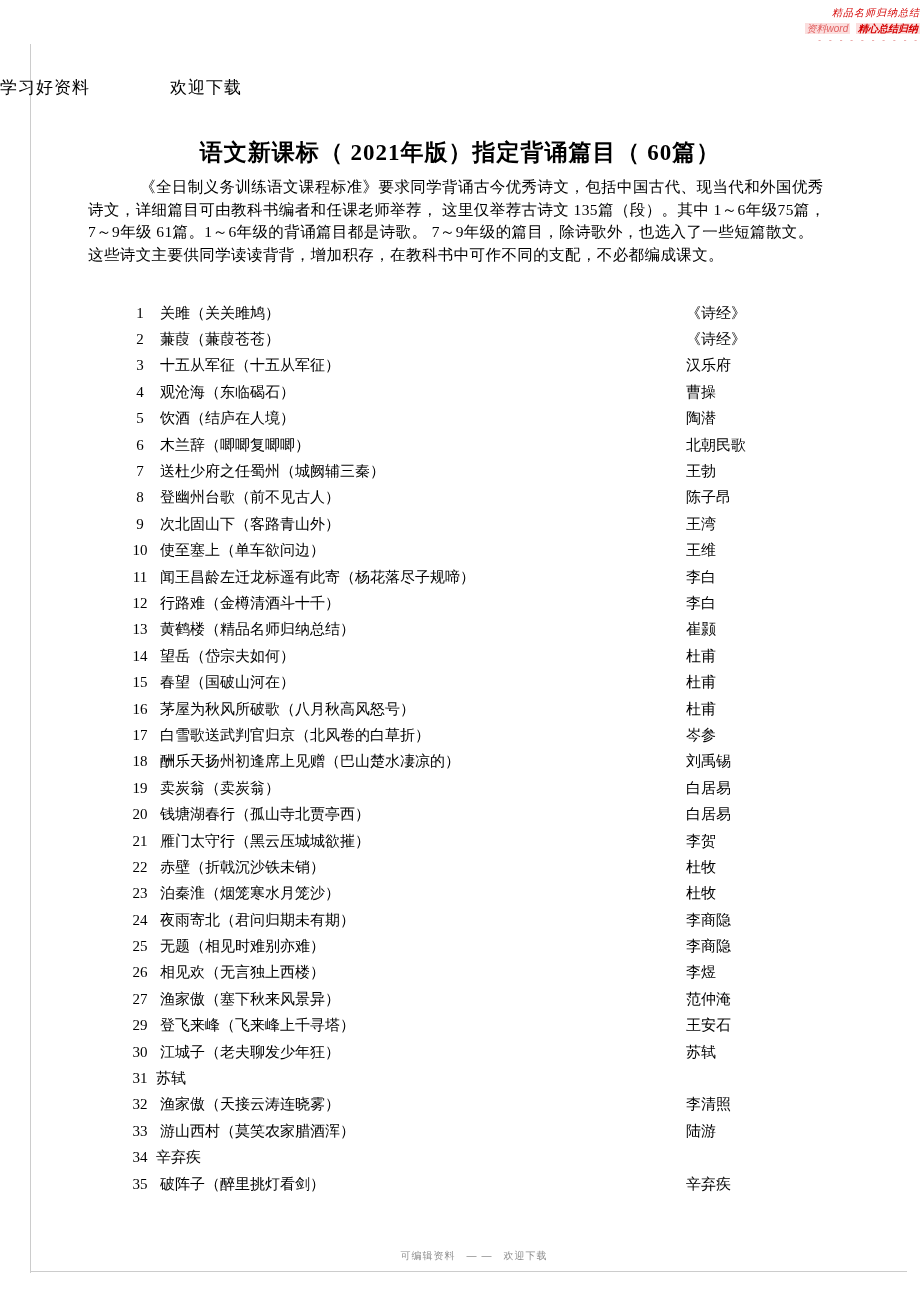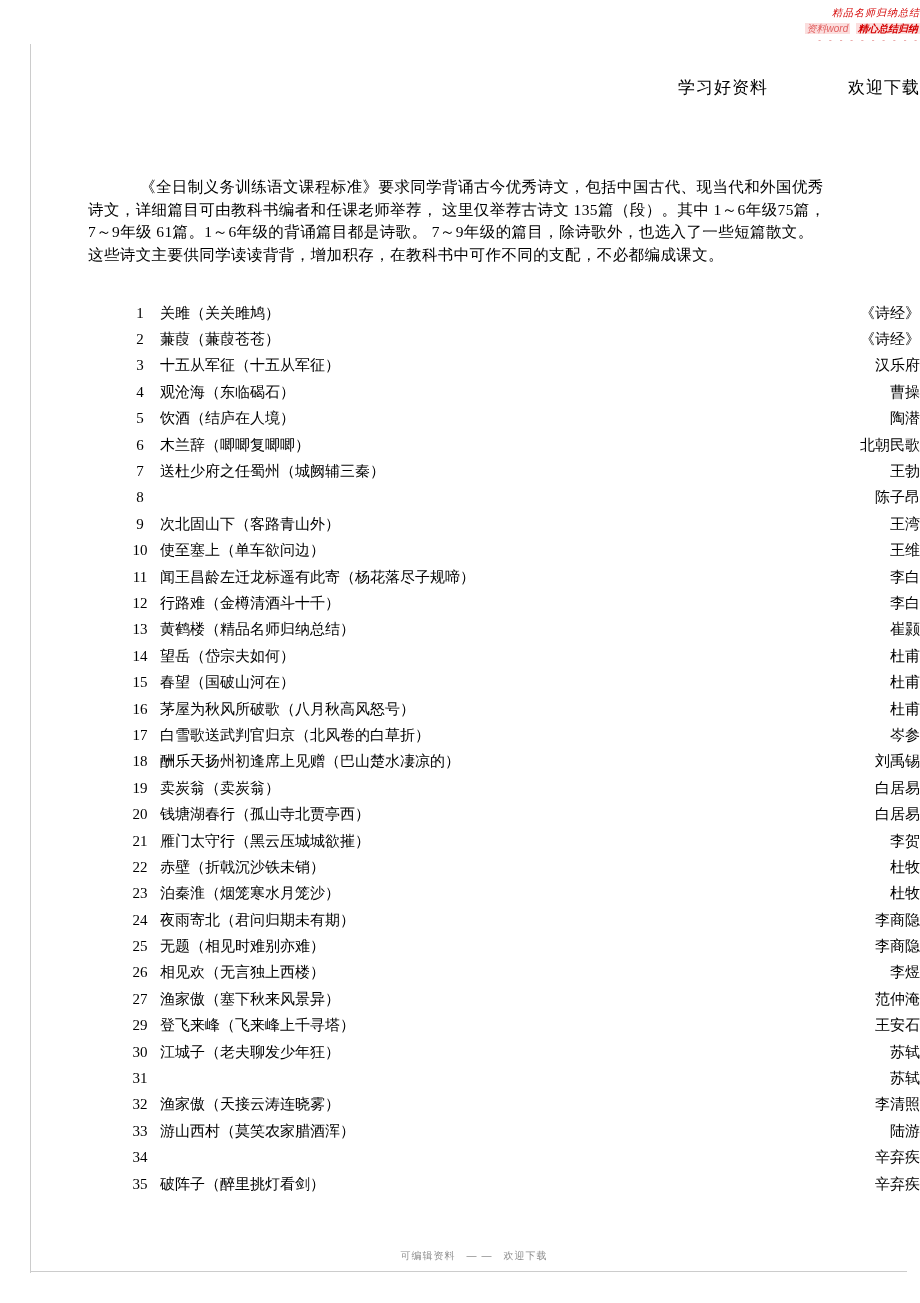--- a/index.html
+++ b/index.html
@@ -20,40 +20,40 @@
   
   .watermark { position:absolute; top:7px; left:0; width:100%; text-align:right; line-height:1.25;font-style:italic; }
   .wm-line1  { font-size:10px; color:#d40000; letter-spacing:1px; padding-left:74px; font-family:"Liberation Sans",sans-serif; }
   .wm-line2  { margin-top:3px; font-size:10px; padding-left:18px; font-family:"Liberation Sans",sans-serif; }
   .wm-tag1   { color:#e06060; background:#fbdede; padding:0 2px; }
   .wm-tag2   { color:#d40000; background:#fbdede; font-weight:bold; padding:0 2px; margin-left:3px; }
   .wm-dashes { margin-top:1px; font-size:8px; color:#e08080; letter-spacing:3px; padding-left:18px; }
 
   .header-row {
     position:absolute; top:76px; left:0; width:100%;
-    display:flex; justify-content:flex-end; gap:80px;
+    display:flex; justify-content:flex-start; gap:80px;
     font-size:17px; letter-spacing:1px;
   }
 
   .doc-title {
     position:absolute; top:137px; left:0; width:100%;
     text-align:center; font-size:23px; font-weight:bold; letter-spacing:1px;
   }
 
   .intro {
     position:absolute; top:176px; left:88px; right:72px;
     font-size:15.5px; line-height:22.5px; letter-spacing:0.4px;
   }
   .intro-line.first { text-indent:52px; }
 
   .poem-list { position:absolute; top:300px; left:0; right:0; }
   .poem-row  { display:flex; align-items:center; height:26.4px; font-size:15px; }
   .col-num   { flex:none; width:32px; margin-left:124px; text-align:center; }
   .col-title { flex:none; width:526px; margin-left:4px; white-space:nowrap; overflow:hidden; }
-  .col-author{ flex:1; text-align:right; white-space:nowrap; }
+  .col-author{ flex:1; text-align:left; white-space:nowrap; }
 
   .footer {
     position:absolute; top:1249px; left:14px; width:100%;
     text-align:center; font-size:10px; color:#8f8f8f; letter-spacing:1px;
     font-family:"Liberation Sans",sans-serif;
   }
 </style>
 </head>
 <body>
 
@@ -69,20 +69,21 @@
       <span class="wm-tag2">精心总结归纳</span>
     </div>
     <div class="wm-dashes">- - - - - - - - - -</div>
   </div>
 
   <div class="header-row">
     <span>学习好资料</span>
     <span>欢迎下载</span>
   </div>
 
+  <h1 class="doc-title">语文新课标（ 2021年版）指定背诵篇目（ 60篇）</h1>
 
   <div class="intro">
       <div class="intro-line first">《全日制义务训练语文课程标准》要求同学背诵古今优秀诗文，包括中国古代、现当代和外国优秀</div>
       <div class="intro-line">诗文，详细篇目可由教科书编者和任课老师举荐， 这里仅举荐古诗文 135篇（段）。其中 1～6年级75篇，</div>
       <div class="intro-line">7～9年级 61篇。1～6年级的背诵篇目都是诗歌。 7～9年级的篇目，除诗歌外，也选入了一些短篇散文。</div>
       <div class="intro-line">这些诗文主要供同学读读背背，增加积存，在教科书中可作不同的支配，不必都编成课文。</div>
     </div>
 
   <div class="poem-list">
       <div class="poem-row">
@@ -115,20 +116,21 @@
         <span class="col-title">木兰辞（唧唧复唧唧）</span>
         <span class="col-author">北朝民歌</span>
       </div>
       <div class="poem-row">
         <span class="col-num">7</span>
         <span class="col-title">送杜少府之任蜀州（城阙辅三秦）</span>
         <span class="col-author">王勃</span>
       </div>
       <div class="poem-row">
         <span class="col-num">8</span>
+        <span class="col-title">登幽州台歌（前不见古人）</span>
         <span class="col-author">陈子昂</span>
       </div>
       <div class="poem-row">
         <span class="col-num">9</span>
         <span class="col-title">次北固山下（客路青山外）</span>
         <span class="col-author">王湾</span>
       </div>
       <div class="poem-row">
         <span class="col-num">10</span>
         <span class="col-title">使至塞上（单车欲问边）</span>

